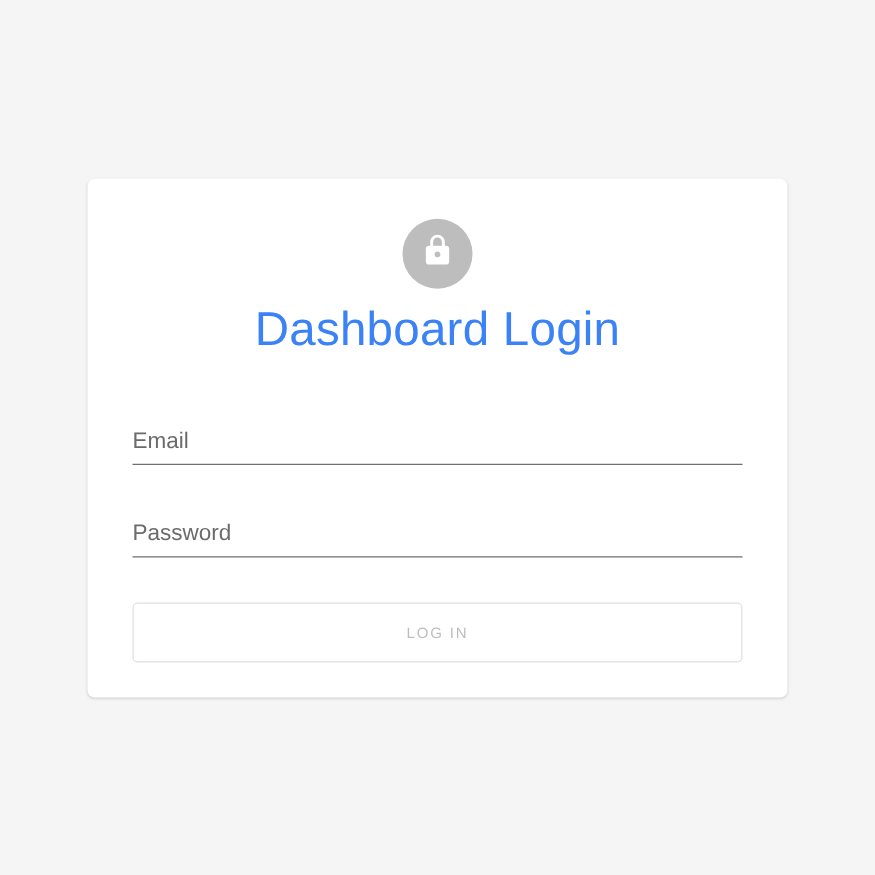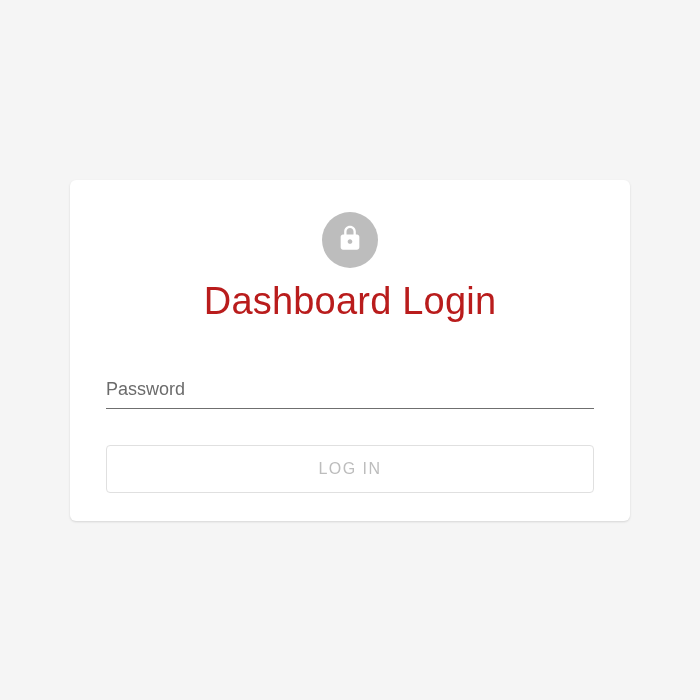--- a/index.html
+++ b/index.html
@@ -37,21 +37,21 @@
       margin-bottom: 12px;
     }
     .avatar svg {
       width: 28px;
       height: 28px;
       fill: #ffffff;
     }
     .title {
       font-size: 38px;
       font-weight: 400;
-      color: #b91c1c;
+      color: #3b82f6;
       letter-spacing: 0.2px;
       margin-bottom: 48px;
       text-align: right;
     }
     .field-wrap {
       width: 100%;
       margin-bottom: 36px;
       position: relative;
     }
     .field-wrap:last-of-type {
@@ -71,40 +71,43 @@
       color: #6b6b6b;
       font-weight: 400;
     }
     .login-btn {
       width: 100%;
       height: 48px;
       border: 1px solid #e0e0e0;
       border-radius: 4px;
       background-color: #ffffff;
       color: #bdbdbd;
-      font-size: 16px;
+      font-size: 12px;
       letter-spacing: 1.5px;
       font-weight: 400;
       cursor: pointer;
       font-family: inherit;
       text-transform: uppercase;
     }
   </style>
 </head>
 <body>
 
 <div class="card">
   <div class="avatar">
     <span>
       <svg viewBox="0 0 24 24">
         <path d="M12 1.5c-2.76 0-5 2.24-5 5V9H6c-1.1 0-2 .9-2 2v9c0 1.1.9 2 2 2h12c1.1 0 2-.9 2-2v-9c0-1.1-.9-2-2-2h-1V6.5c0-2.76-2.24-5-5-5zm-3 5c0-1.66 1.34-3 3-3s3 1.34 3 3V9H9V6.5zM12 17c-1.1 0-2-.9-2-2s.9-2 2-2 2 .9 2 2-.9 2-2 2z"></path>
       </svg>
     </span>
   </div>
   <h1 class="title">Dashboard Login</h1>
 
+  <div class="field-wrap">
+    <input type="text" class="text-input" placeholder="Email" style="">
+  </div>
 
   <div class="field-wrap">
     <input type="password" class="text-input" placeholder="Password" style="">
   </div>
 
   <button class="login-btn">Log In</button>
 </div>
 
 </body></html>

